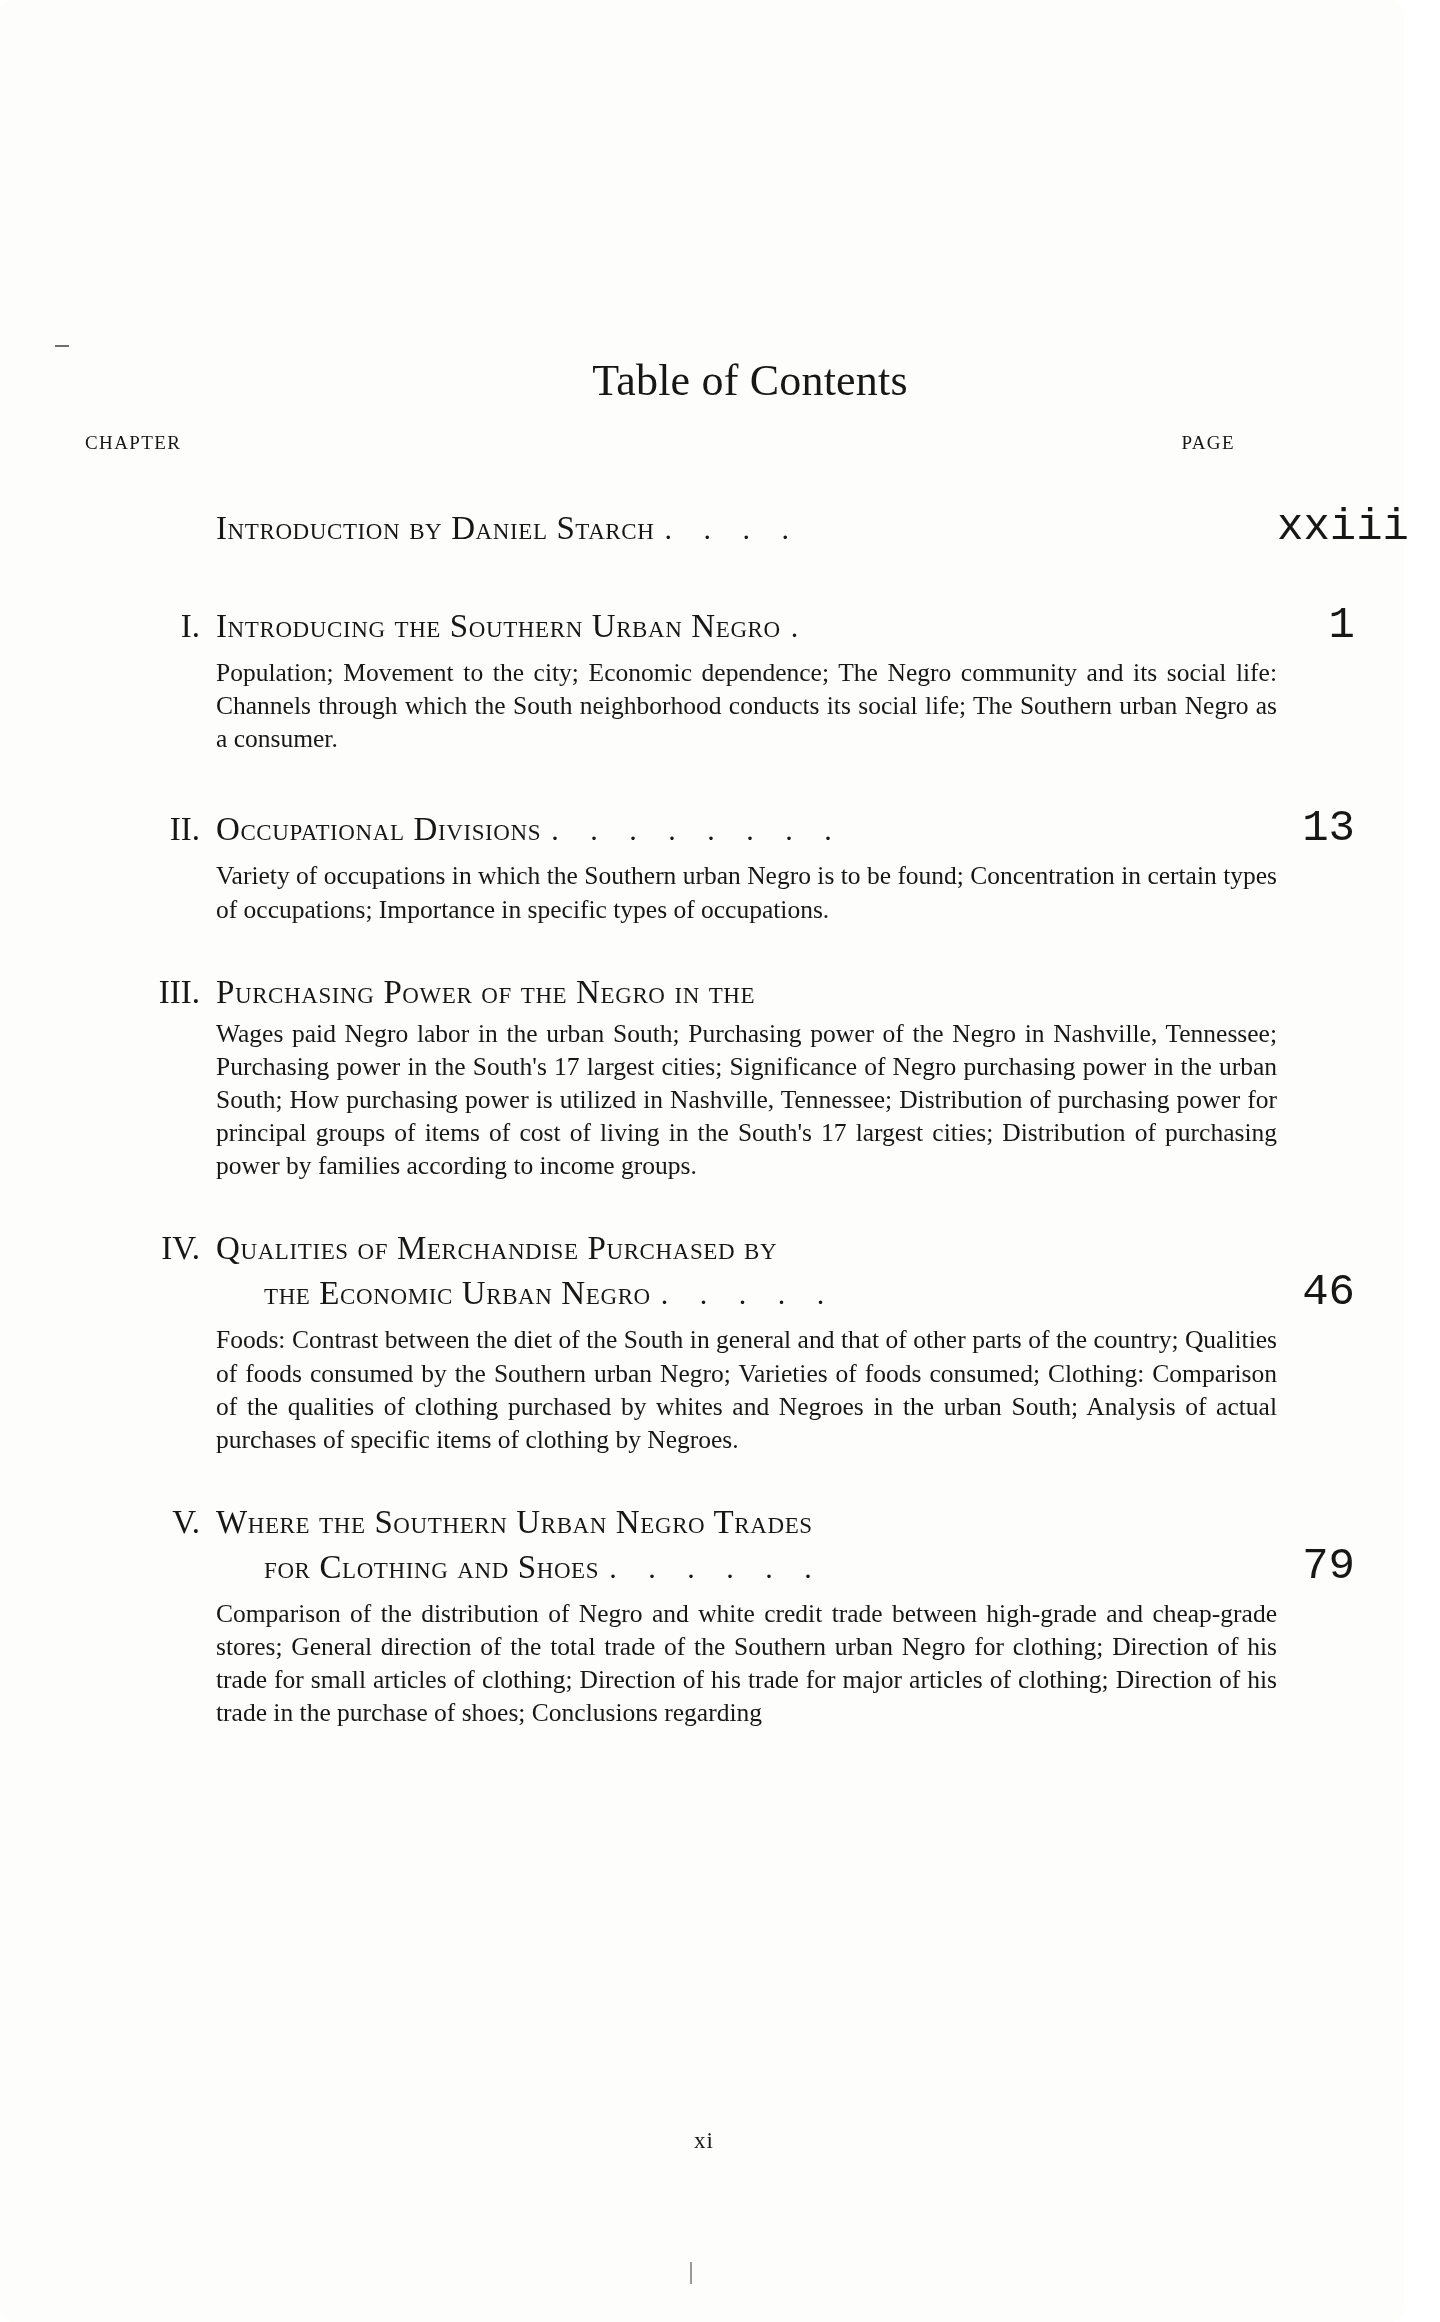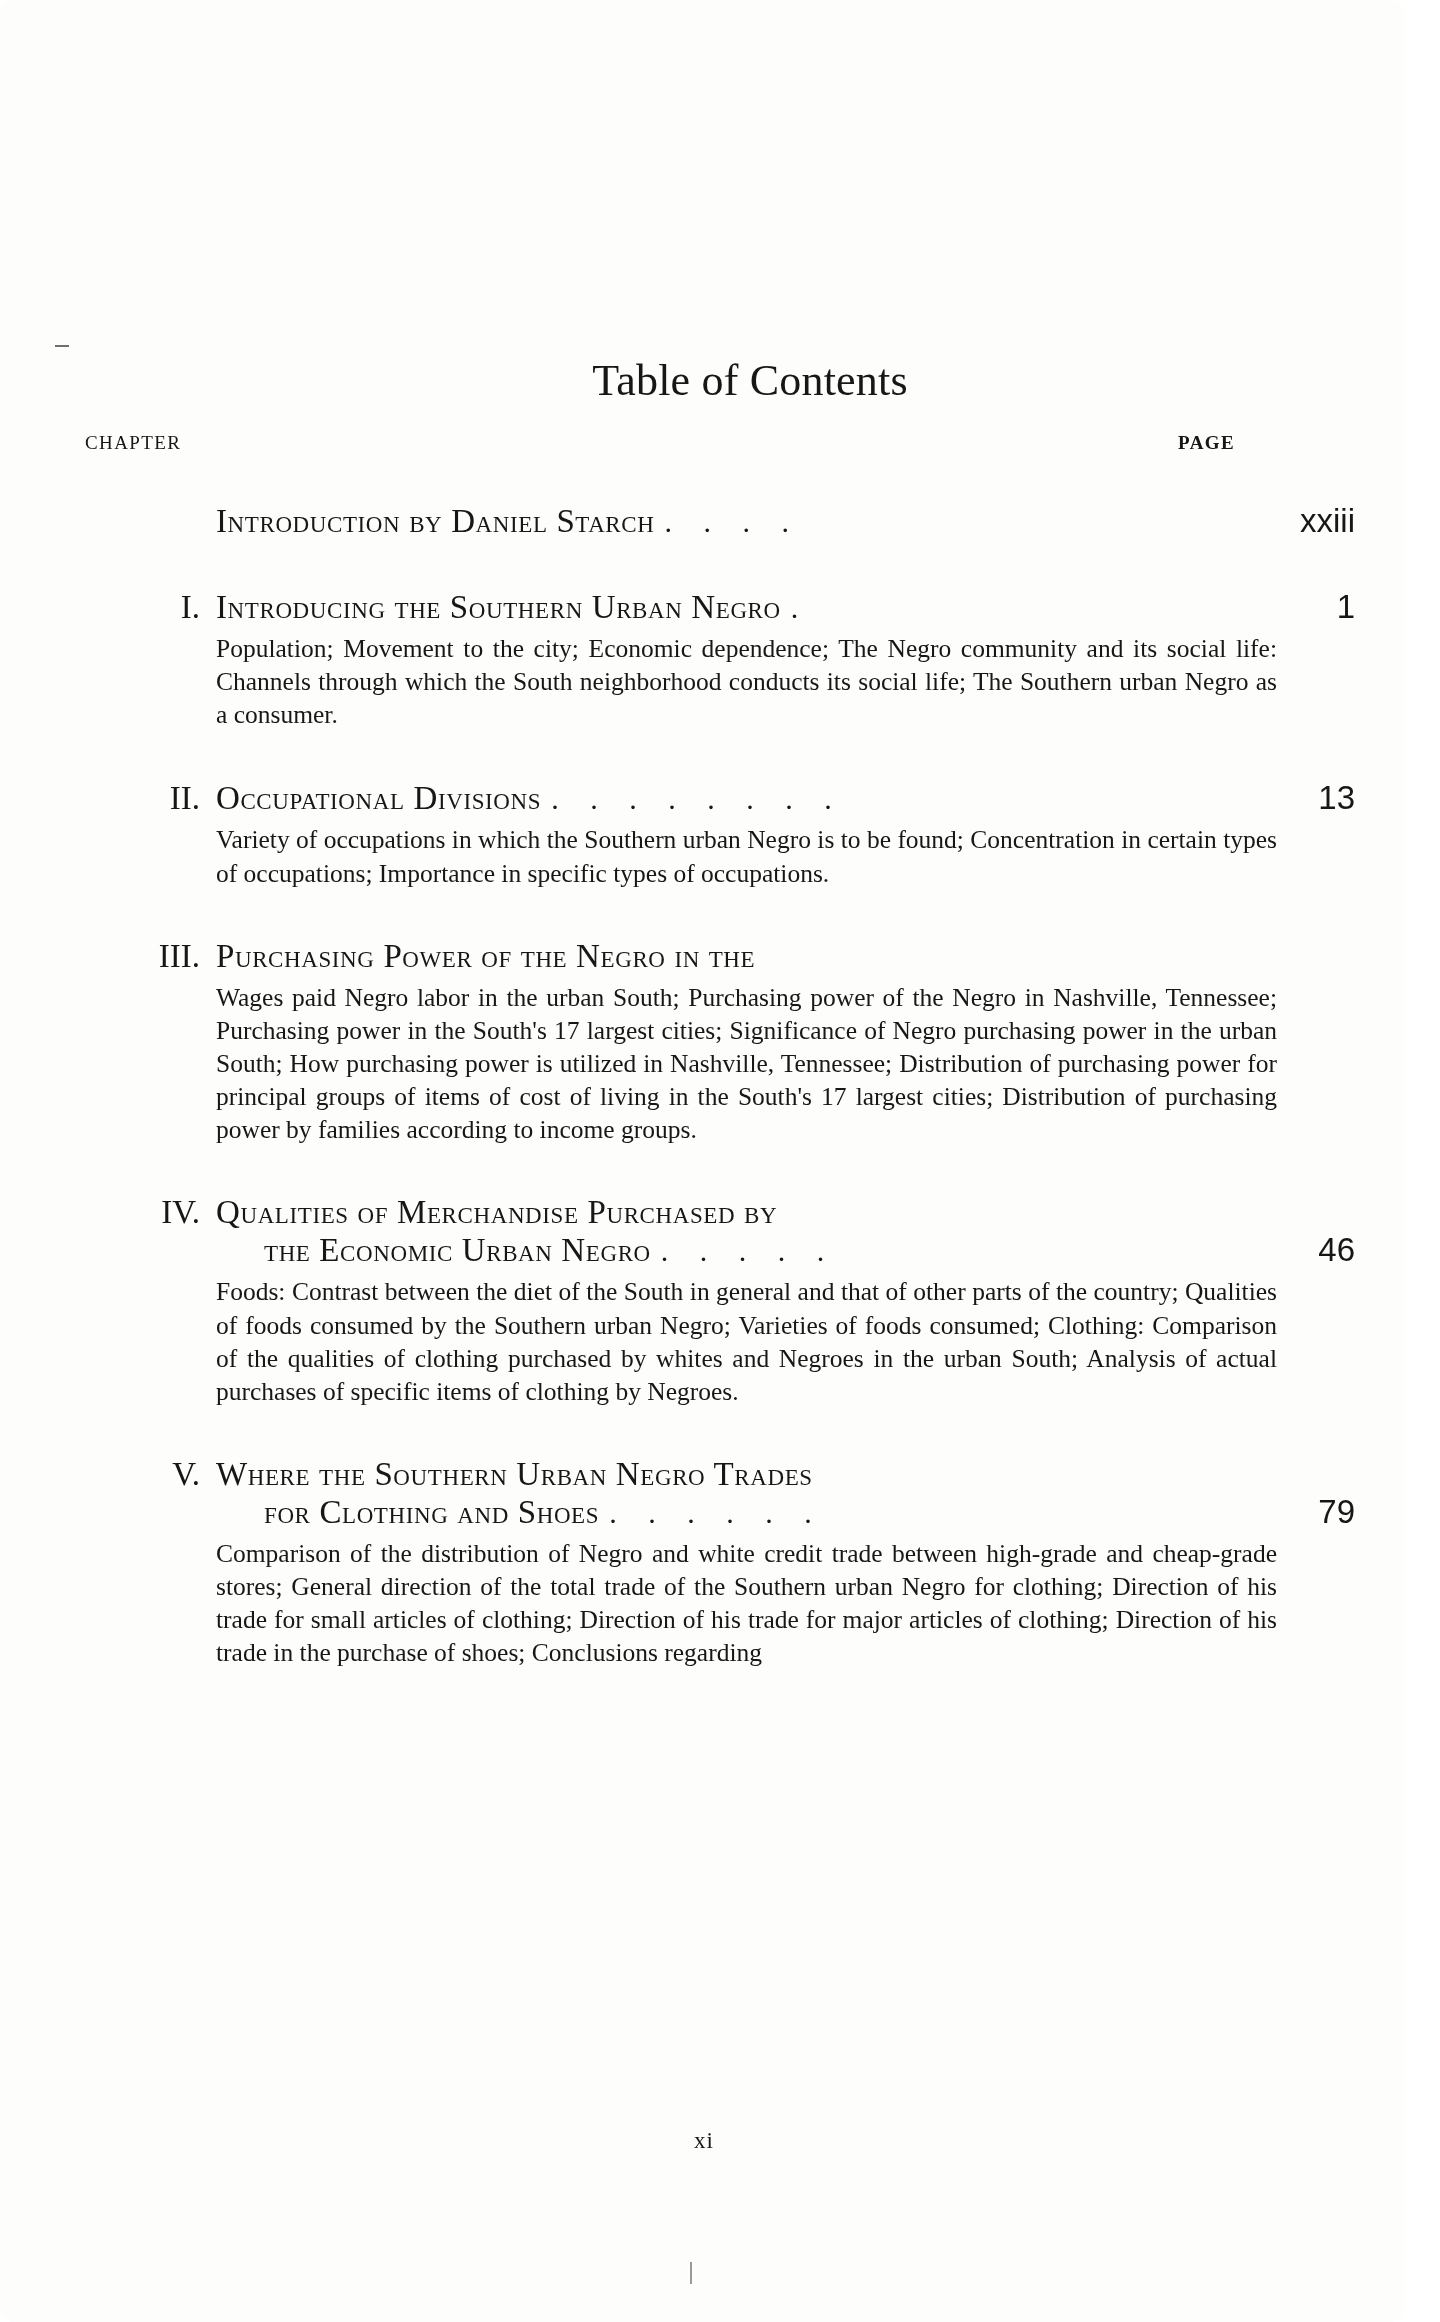--- a/index.html
+++ b/index.html
@@ -41,21 +41,21 @@
   .head-row {
     display: flex;
     justify-content: space-between;
     align-items: center;
     font-size: 19px;
     letter-spacing: 1.4px;
     margin: 0 0 6px 0;
     padding-right: 120px;
   }
   .head-row .chapter-head { padding-left: 0px; }
-  .head-row .page-head { padding-right: 0px; font-weight: bold; }
+  .head-row .page-head { padding-right: 0px; }
 
   .entry {
     display: flex;
     align-items: baseline;
     margin-bottom: 0px;
     margin-top: 48px;
   }
   .num-col {
     width: 115px;
     text-align: right;
@@ -85,22 +85,22 @@
     margin: 0 10px;
     letter-spacing: 12px;
     font-size: 30px;
     color: #171717;
     line-height: 1;
   }
   .pageno {
     flex: none;
     width: 78px;
     text-align: right;
-    font-size: 33px;
-    font-family: Liberation Sans, sans-serif;
+    font-size: 44px;
+    font-family: Liberation Mono, monospace;
   }
   .intro-entry .title-col { padding-left: 0; }
 
   .desc {
     font-size: 25.5px;
     line-height: 1.30;
     text-align: justify;
     margin: 6px 0 0 0;
     padding-right: 78px;
   }

